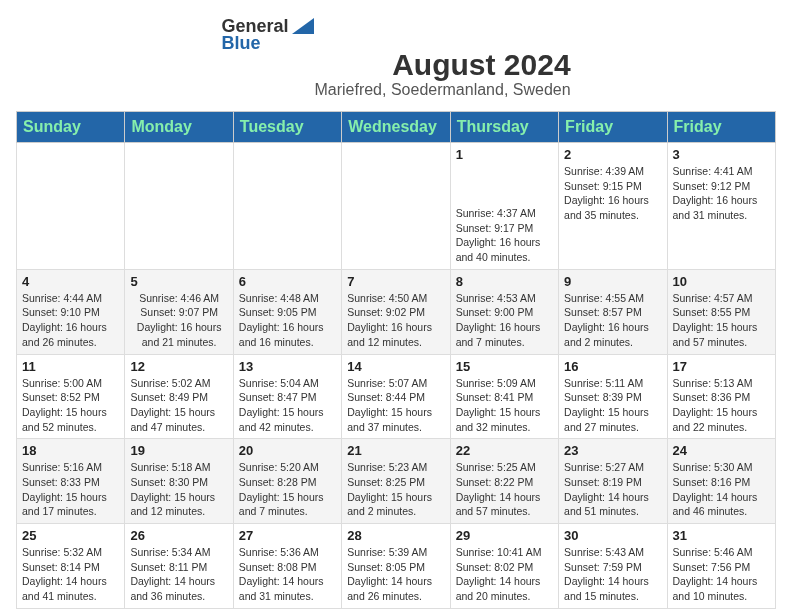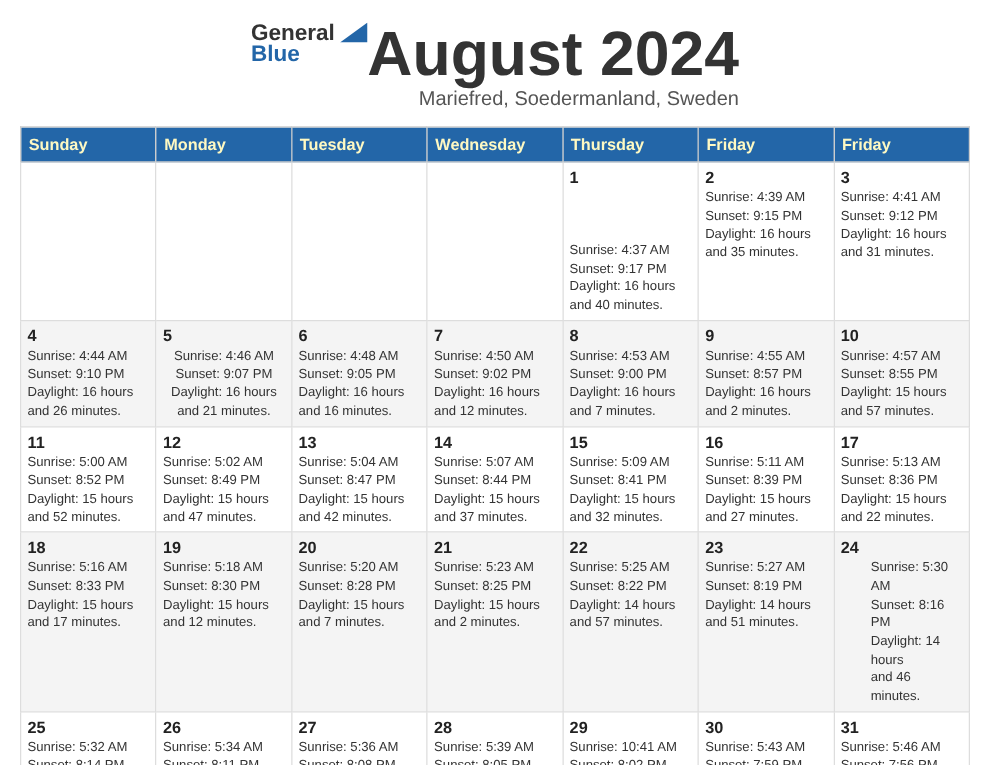--- a/index.html
+++ b/index.html
@@ -2,24 +2,24 @@
 <html><head>
   <meta charset="utf-8">
   <style>
     * { box-sizing: border-box; margin: 0; padding: 0; }
     body { font-family: Arial, sans-serif; background: #fff; width: 792px; min-height: 612px; }
     .page { width: 792px; padding: 16px; }
     .header { display: flex; justify-content: center; align-items: flex-start; margin-bottom: 12px; }
     .logo { display: flex; flex-direction: column; align-items: flex-start; }
     .logo-row { display: flex; align-items: center; gap: 2px; }
     .title-block { text-align: right; }
-    .main-title { font-size: 50px; font-weight: bold; color: #333; line-height: 1.1; }
+    .main-title { font-size: 30px; font-weight: bold; color: #333; line-height: 1.1; margin-top: 32px; }
     .subtitle { font-size: 16px; color: #555; }
     table { width: 100%; border-collapse: collapse; font-size: 11px; }
-    thead tr th { background: #2366a8; color: #fef9c3; padding: 6px 6px; text-align: left; font-size: 13px; font-weight: bold; border: 1px solid #ccc; }
+    thead tr th { background: #2366a8; color: #86efac; padding: 6px 6px; text-align: left; font-size: 16px; font-weight: bold; border: 1px solid #ccc; }
     tbody tr td { vertical-align: top; padding: 4px 5px; border: 1px solid #ddd; min-height: 80px; width: calc(100%/7); background: #fff; }
     tbody tr:nth-child(even) td { background: #f4f4f4; }
     .cell-date { font-weight: bold; font-size: 13px; margin-bottom: 2px; color: #222; }
     .cell-info { font-size: 10.5px; color: #333; line-height: 1.4; }
     .empty-cell { background: #fff; }
     tbody tr:nth-child(even) .empty-cell { background: #f4f4f4; }
   </style>
 </head>
 <body>
 
@@ -220,21 +220,21 @@
           </td>
           <td>
             <div class="cell-date">23</div>
             <div class="cell-info" style="white-space: pre-line;">Sunrise: 5:27 AM
 Sunset: 8:19 PM
 Daylight: 14 hours
 and 51 minutes.</div>
           </td>
           <td>
             <div class="cell-date">24</div>
-            <div class="cell-info" style="white-space: pre-line; margin-left: 24px;">Sunrise: 5:30 AM
+            <div class="cell-info" style="white-space: pre-line;">Sunrise: 5:30 AM
 Sunset: 8:16 PM
 Daylight: 14 hours
 and 46 minutes.</div>
           </td>
         </tr>
         <tr>
           <td>
             <div class="cell-date">25</div>
             <div class="cell-info" style="white-space: pre-line;">Sunrise: 5:32 AM
 Sunset: 8:14 PM

